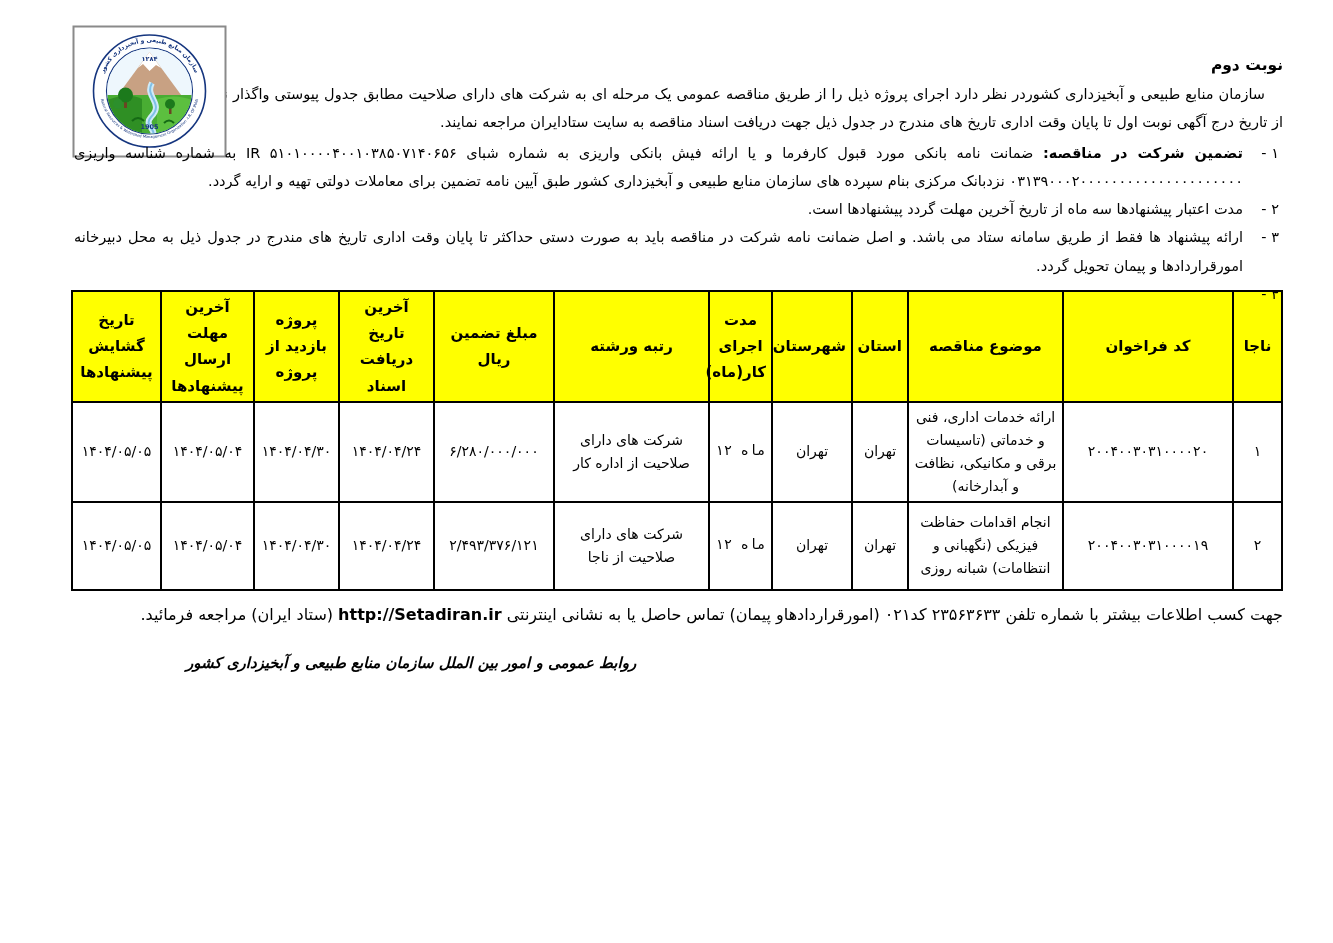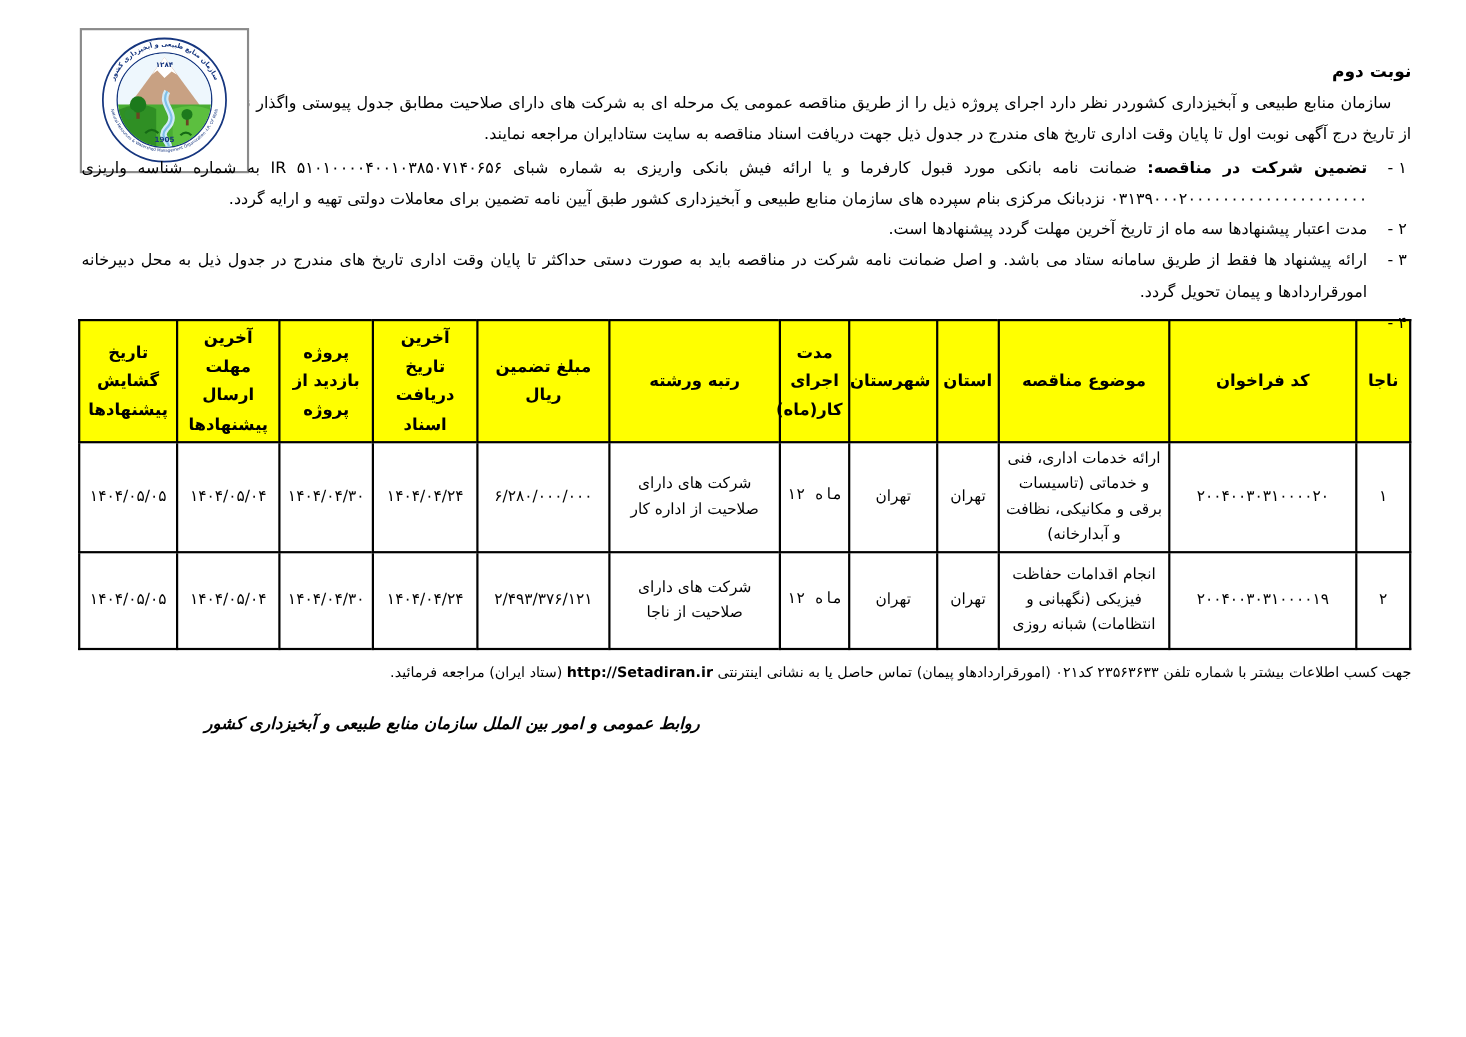--- a/index.html
+++ b/index.html
@@ -14,21 +14,21 @@
   .list-item{position:relative;padding-right:40px;font-size:14.5px;line-height:1.95;text-align:justify;}
   .list-item .num{position:absolute;right:4px;top:0;}
   table{border-collapse:collapse;margin-top:10px;width:1210px;table-layout:fixed;direction:rtl;}
   th,td{border:2px solid #000;padding:2px 5px;vertical-align:middle;}
   th{background:#ffff00;font-weight:bold;font-size:15px;text-align:center;white-space:pre-line;line-height:1.75;}
   thead tr{height:92px;}
   td{font-size:14px;text-align:center;line-height:1.65;}
   tbody tr:nth-child(1){height:100px;}
   tbody tr:nth-child(2){height:88px;}
   td.ltr-cell{direction:ltr;font-family:Liberation Mono, monospace;}
-  .info-line{margin-top:10px;font-size:13px;text-align:right;line-height:1.7;}
+  .info-line{margin-top:10px;font-size:16px;text-align:right;line-height:1.7;}
   .info-line .url{font-weight:bold;}
   .signoff{margin-top:26px;font-weight:bold;font-size:15px;text-align:left;padding-left:112px;font-style:italic;}
   svg text{font-family:"DejaVu Sans","Liberation Sans",sans-serif;}
 </style>
 </head>
 <body>
 
 <div class="page">
 
   <div class="logo-box">

